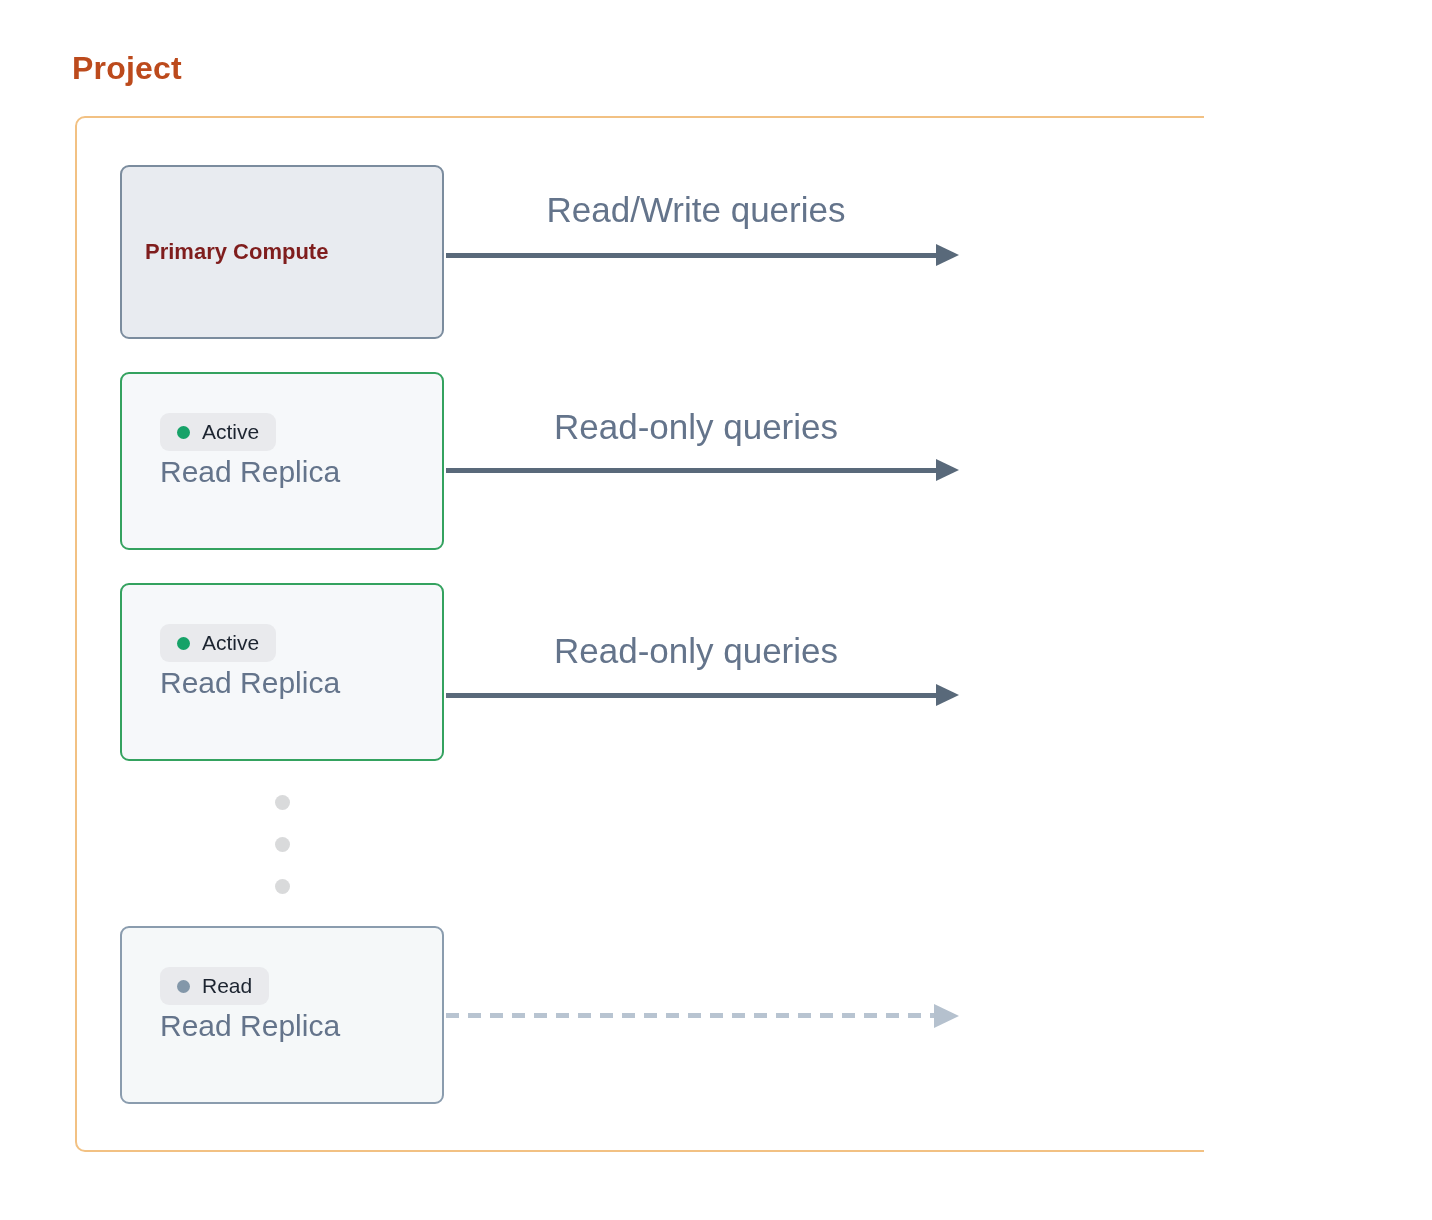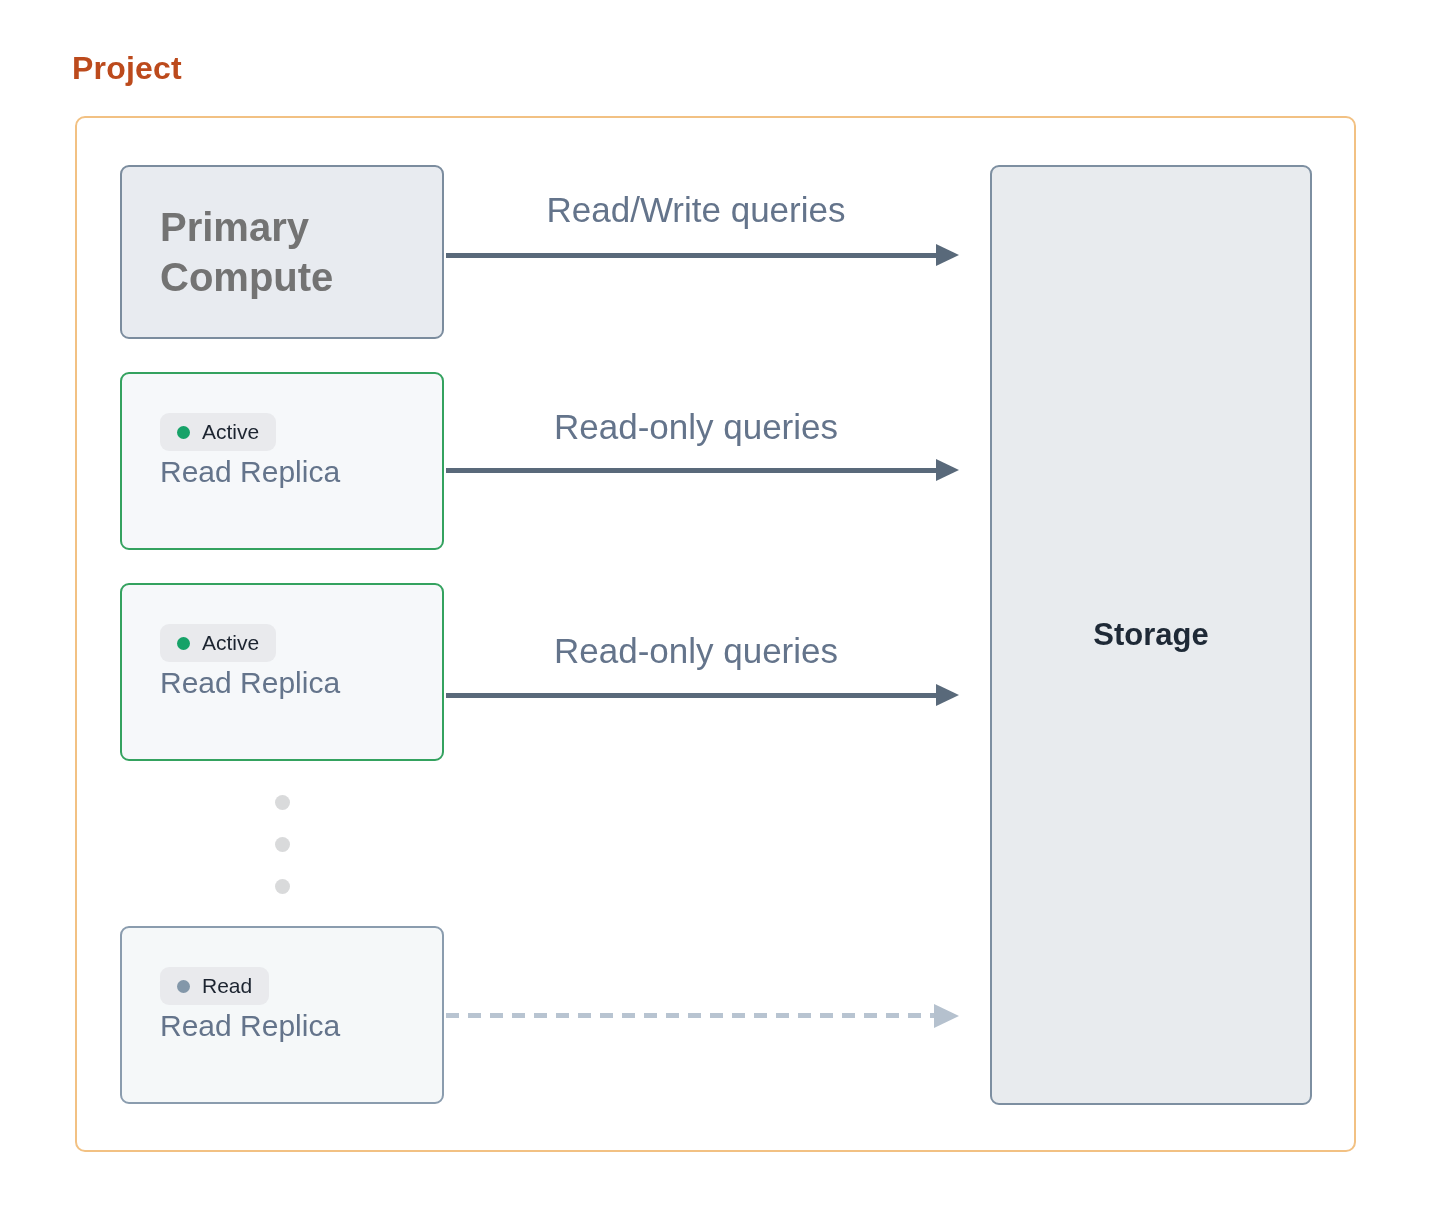--- a/index.html
+++ b/index.html
@@ -1,18 +1,18 @@
 <!DOCTYPE html>
 <html><head>
 <meta charset="utf-8">
 <style>
   html, body { margin: 0; padding: 0; background: #ffffff; }
   #canvas {
     position: relative;
-    width: 1432px;
+    width: 1204px;
     height: 1220px;
     background: #ffffff;
     font-family: "Liberation Sans", sans-serif;
     overflow: hidden;
   }
   .page-title {
     position: absolute;
     left: 72px;
     top: 50px;
     font-size: 32px;
@@ -39,25 +39,25 @@
     left: 120px;
     top: 165px;
     width: 324px;
     height: 174px;
     background: #e8ebf0;
     border: 2px solid #7b8c9e;
     display: flex;
     align-items: center;
   }
   .primary .node-label {
-    margin-left: 38px;
+    margin-left: 23px;
     width: 210px;
-    font-size: 40px;
+    font-size: 22px;
     font-weight: 700;
-    color: #737373;
+    color: #7f1d1d;
     line-height: 50px;
   }
   .replica {
     left: 120px;
     width: 324px;
     height: 178px;
     background: #f6f8fa;
     padding: 39px 0 0 38px;
   }
   .replica.active { border: 2px solid #34a25f; }
@@ -186,23 +186,20 @@
   <div class="vdot" style="top:879px"></div>
 
   <div class="node replica idle r3">
     <div class="badge">
       <span class="dot"></span>
       <span>Read</span>
     </div>
     <div class="node-label">Read Replica</div>
   </div>
 
-  <div class="node storage">
-    <div class="node-label">Storage</div>
-  </div>
 
   <div class="edge-label" style="top:190px">Read/Write queries</div>
   <div class="edge-line" style="top:253px"></div>
   <div class="arrowhead" style="top:244px"></div>
 
   <div class="edge-label" style="top:407px">Read-only queries</div>
   <div class="edge-line" style="top:468px"></div>
   <div class="arrowhead" style="top:459px"></div>
 
   <div class="edge-label" style="top:631px">Read-only queries</div>

